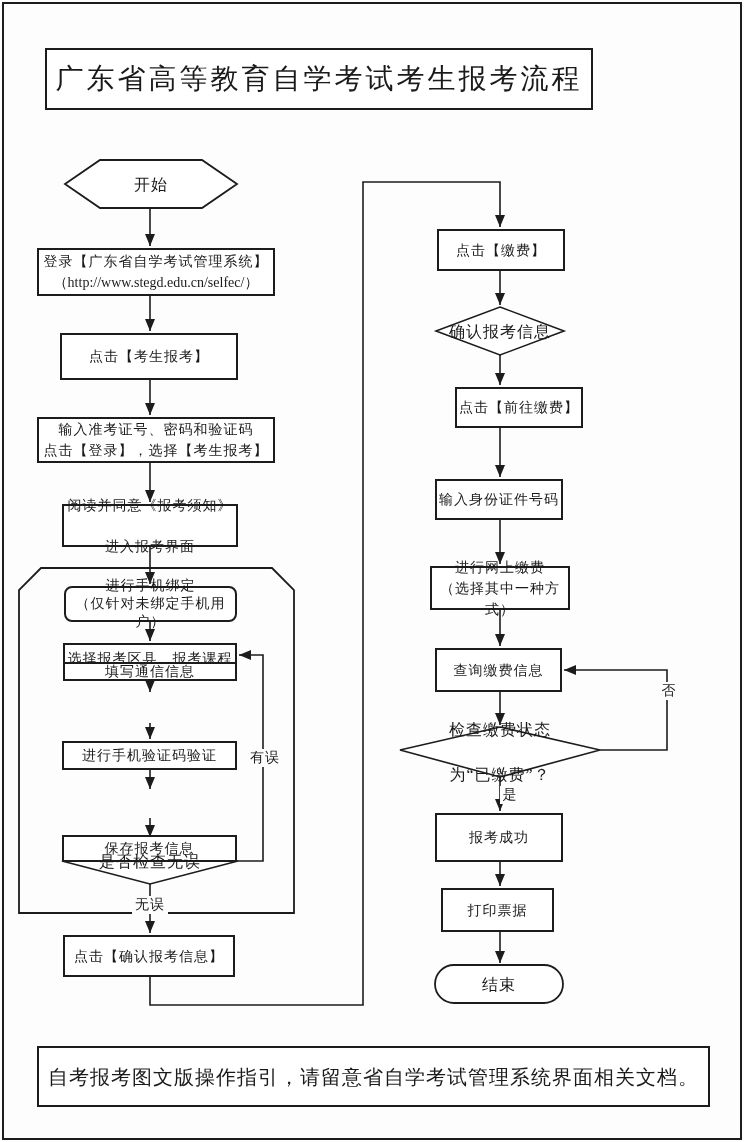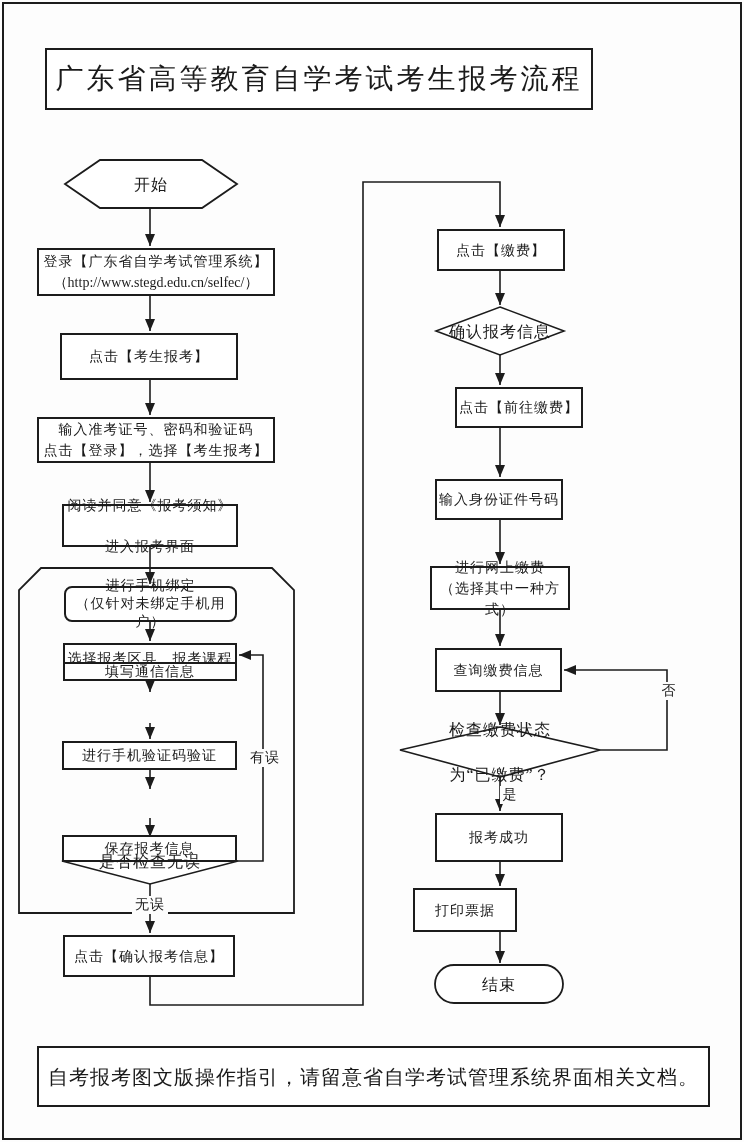--- a/index.html
+++ b/index.html
@@ -153,21 +153,21 @@
 
   <div class="shape-label" style="left:420px;top:730px;width:160px;height:44px;gap:24px;">
     <span>检查缴费状态</span>
     <span>为“已缴费”？</span>
   </div>
 
   <div class="box" style="left:435px;top:813px;width:128px;height:49px;">
     <span>报考成功</span>
   </div>
 
-  <div class="box" style="left:413px;top:888px;width:104px;height:44px;">
+  <div class="box" style="left:441px;top:888px;width:113px;height:44px;">
     <span>打印票据</span>
   </div>
 
   <div class="shape-label" style="left:435px;top:973px;width:128px;height:22px;">
     <span>结束</span>
   </div>
 
   <div class="edge-label" style="left:247px;top:749px;width:34px;">有误</div>
   <div class="edge-label" style="left:132px;top:896px;width:34px;">无误</div>
   <div class="edge-label" style="left:500px;top:786px;width:18px;">是</div>

